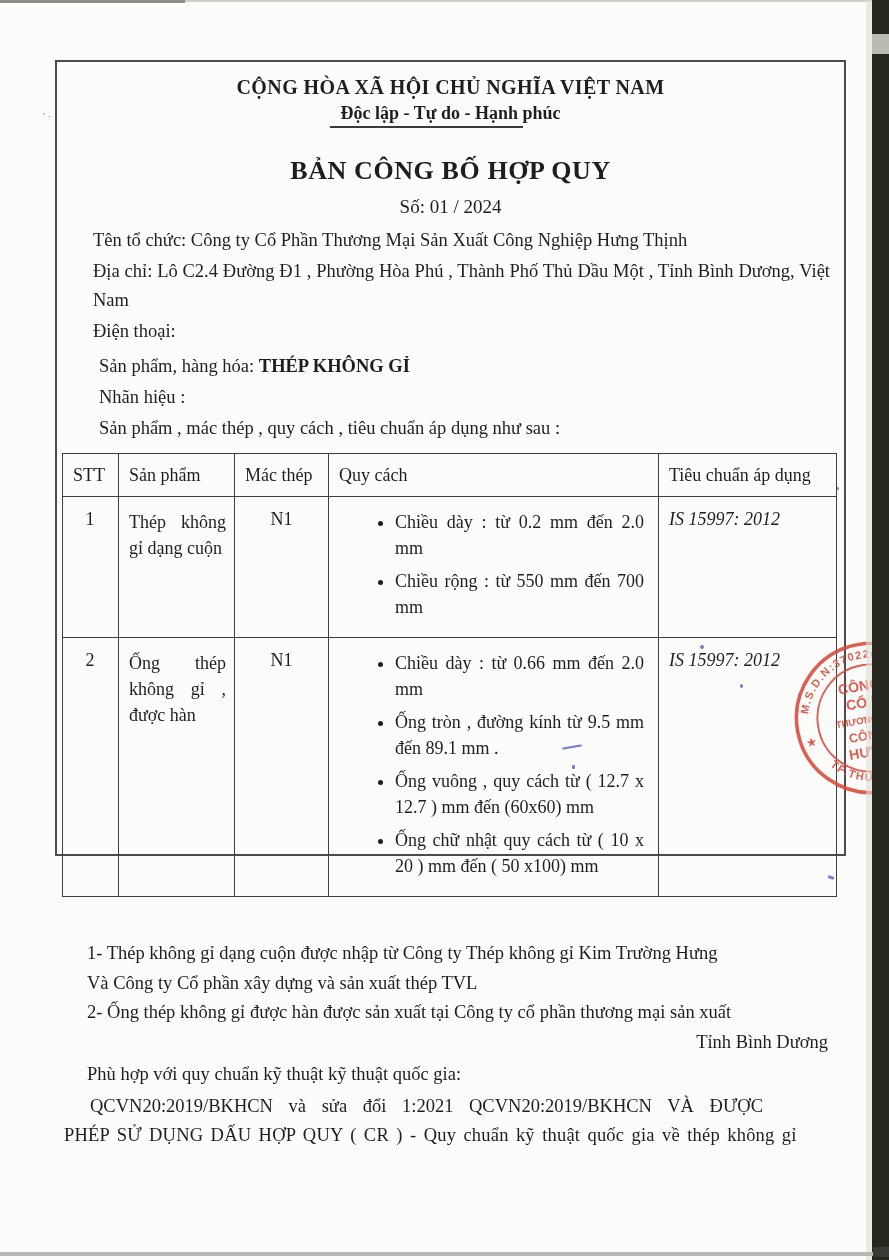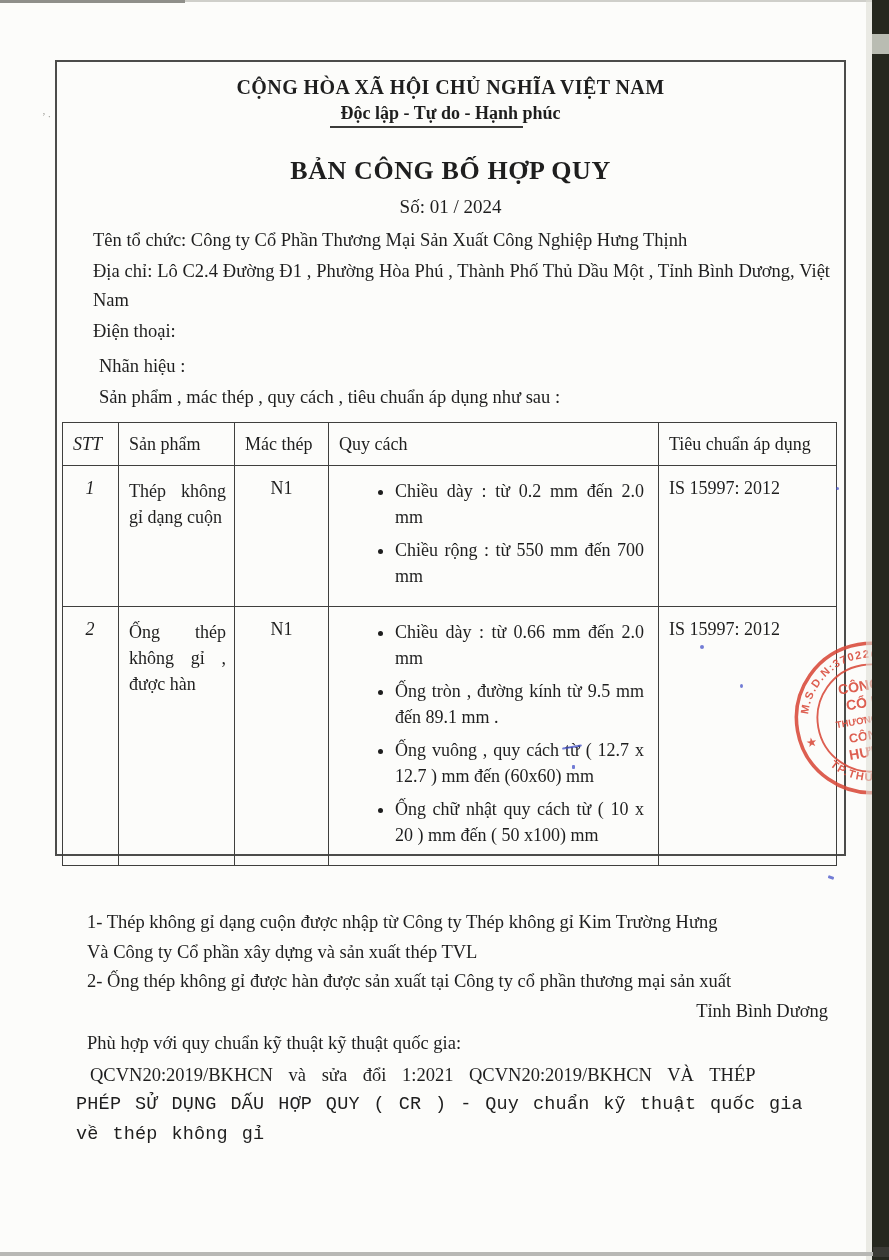--- a/index.html
+++ b/index.html
@@ -34,37 +34,37 @@
   .para{font-size:18.5px;line-height:29px;margin:2px 14px 2px 36px;text-align:justify;}
   .para.first{margin-top:8px;}
   .para.indent2{margin-left:42px;}
   .phone{margin-bottom:6px;}
   b.prod{font-weight:bold;}
 
   
   table.conf{border-collapse:collapse;margin:10px 0 0 5px;width:774px;table-layout:fixed;}
   table.conf th,table.conf td{border:1.7px solid #3f3f3d;font-size:18px;vertical-align:top;box-sizing:border-box;}
   table.conf th{font-weight:normal;text-align:left;height:43px;vertical-align:middle;padding:0 6px 0 10px;}
-  th.c-stt,td.c-stt{text-align:center;padding-left:0;font-style:italic;}
+  th.c-stt,td.c-stt{text-align:center;padding-left:0;}
   td{padding-top:10px;}
   td.c-stt{padding-top:12px;}
   td.c-prod{padding:12px 8px 8px 10px;text-align:justify;line-height:26px;font-family:Liberation Serif, serif;}
   td.c-grade{text-align:center;padding-top:12px;}
   td.c-spec{padding:6px 10px 6px 0;}
   td.c-spec ul{margin:0;padding:6px 4px 4px 66px;}
   td.c-spec li{margin:0 0 7px 0;line-height:26px;text-align:justify;}
-  td.c-std{padding:12px 6px 22px 10px;}
+  td.c-std{padding:12px 6px 22px 10px;font-style:italic;}
 
   .notes{margin-top:42px;}
   .note-line{font-size:18.5px;line-height:29.5px;margin-left:30px;margin-right:16px;}
   .note2-cont{margin-left:58px;}
   .province{margin-left:20px;text-align:right;}
   .conf-intro{margin-left:30px;margin-top:3px;}
   .conf-l1{margin-left:7px;text-indent:26px;word-spacing:11px;margin-top:2px;}
-  .conf-l2{margin-left:19px;word-spacing:2.5px;letter-spacing:.2px;font-family:Liberation Mono, monospace;}
+  .conf-l2{margin-left:7px;word-spacing:2.5px;letter-spacing:.2px;}
 
   
   .stamp{position:absolute;left:787px;top:634px;width:168px;height:168px;z-index:5;
          transform:rotate(-10deg);opacity:.88;}
   .stamp text{fill:#d94a3a;font-family:"Liberation Sans","DejaVu Sans",sans-serif;font-weight:bold;}
   .pen{position:absolute;background:#4452c8;opacity:.75;z-index:6;border-radius:1px;}
 </style>
 </head>
 <body>
 
@@ -86,20 +86,21 @@
     <div class="center motto-wrap">
       <span class="motto">Độc lập - Tự do - Hạnh phúc</span>
     </div>
 
     <div class="center doc-title">BẢN CÔNG BỐ HỢP QUY</div>
     <div class="center doc-number">Số: 01 / 2024</div>
 
     <p class="para first">Tên tổ chức: Công ty Cổ Phần Thương Mại Sản Xuất Công Nghiệp Hưng Thịnh</p>
     <p class="para">Địa chỉ: Lô C2.4 Đường Đ1 , Phường Hòa Phú , Thành Phố Thủ Dầu Một , Tỉnh Bình Dương, Việt Nam</p>
     <p class="para phone">Điện thoại:</p>
+    <p class="para indent2"><span>Sản phẩm, hàng hóa: </span><b class="prod">THÉP KHÔNG GỈ</b></p>
     <p class="para indent2">Nhãn hiệu :</p>
     <p class="para indent2">Sản phẩm , mác thép , quy cách , tiêu chuẩn áp dụng như sau :</p>
 
     <table class="conf">
       <colgroup>
         <col style="width:56px">
           <col style="width:116px">
           <col style="width:94px">
           <col style="width:330px">
           <col style="width:178px">
@@ -140,21 +141,21 @@
       </tr>
     </tbody>
       </table>
 
     <div class="notes">
       <div class="note-line">1- Thép không gỉ dạng cuộn được nhập từ Công ty Thép không gỉ Kim Trường Hưng</div>
       <div class="note-line">Và Công ty Cổ phần xây dựng và sản xuất thép TVL</div>
       <div class="note-line">2- Ống thép không gỉ được hàn được sản xuất tại Công ty cổ phần thương mại sản xuất</div>
       <div class="note-line province">Tỉnh Bình Dương</div>
       <div class="note-line conf-intro">Phù hợp với quy chuẩn kỹ thuật kỹ thuật quốc gia:</div>
-      <div class="note-line conf-l1">QCVN20:2019/BKHCN và sửa đổi 1:2021 QCVN20:2019/BKHCN VÀ THÉP</div>
+      <div class="note-line conf-l1">QCVN20:2019/BKHCN và sửa đổi 1:2021 QCVN20:2019/BKHCN VÀ ĐƯỢC</div>
       <div class="note-line conf-l2">PHÉP SỬ DỤNG DẤU HỢP QUY ( CR ) - Quy chuẩn kỹ thuật quốc gia về thép không gỉ</div>
     </div>
   </div>
 
   <svg class="stamp" viewBox="0 0 160 160">
     <defs>
       <path id="arcTop" d="M 20.9 69.6 A 60 60 0 0 1 138.1 69.6"></path>
       <path id="arcBottom" d="M 30.9 114.4 A 60 60 0 0 0 129.1 114.4"></path>
     </defs>
     <circle cx="80" cy="80" r="71" fill="none" stroke="#d94a3a" stroke-width="3.4"></circle>

